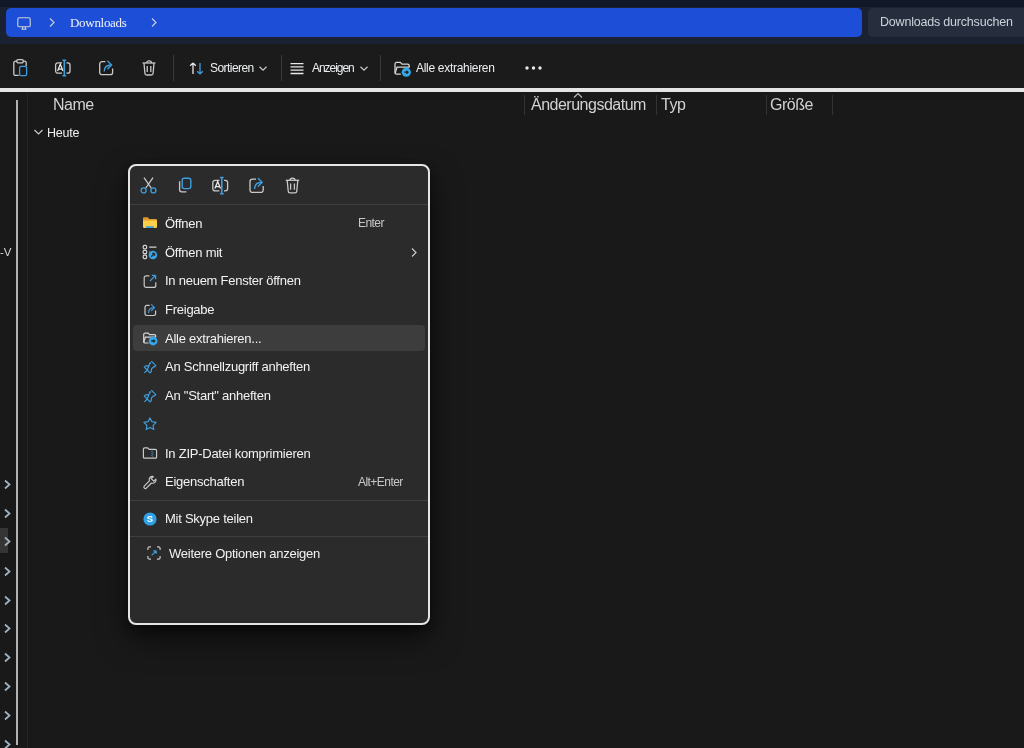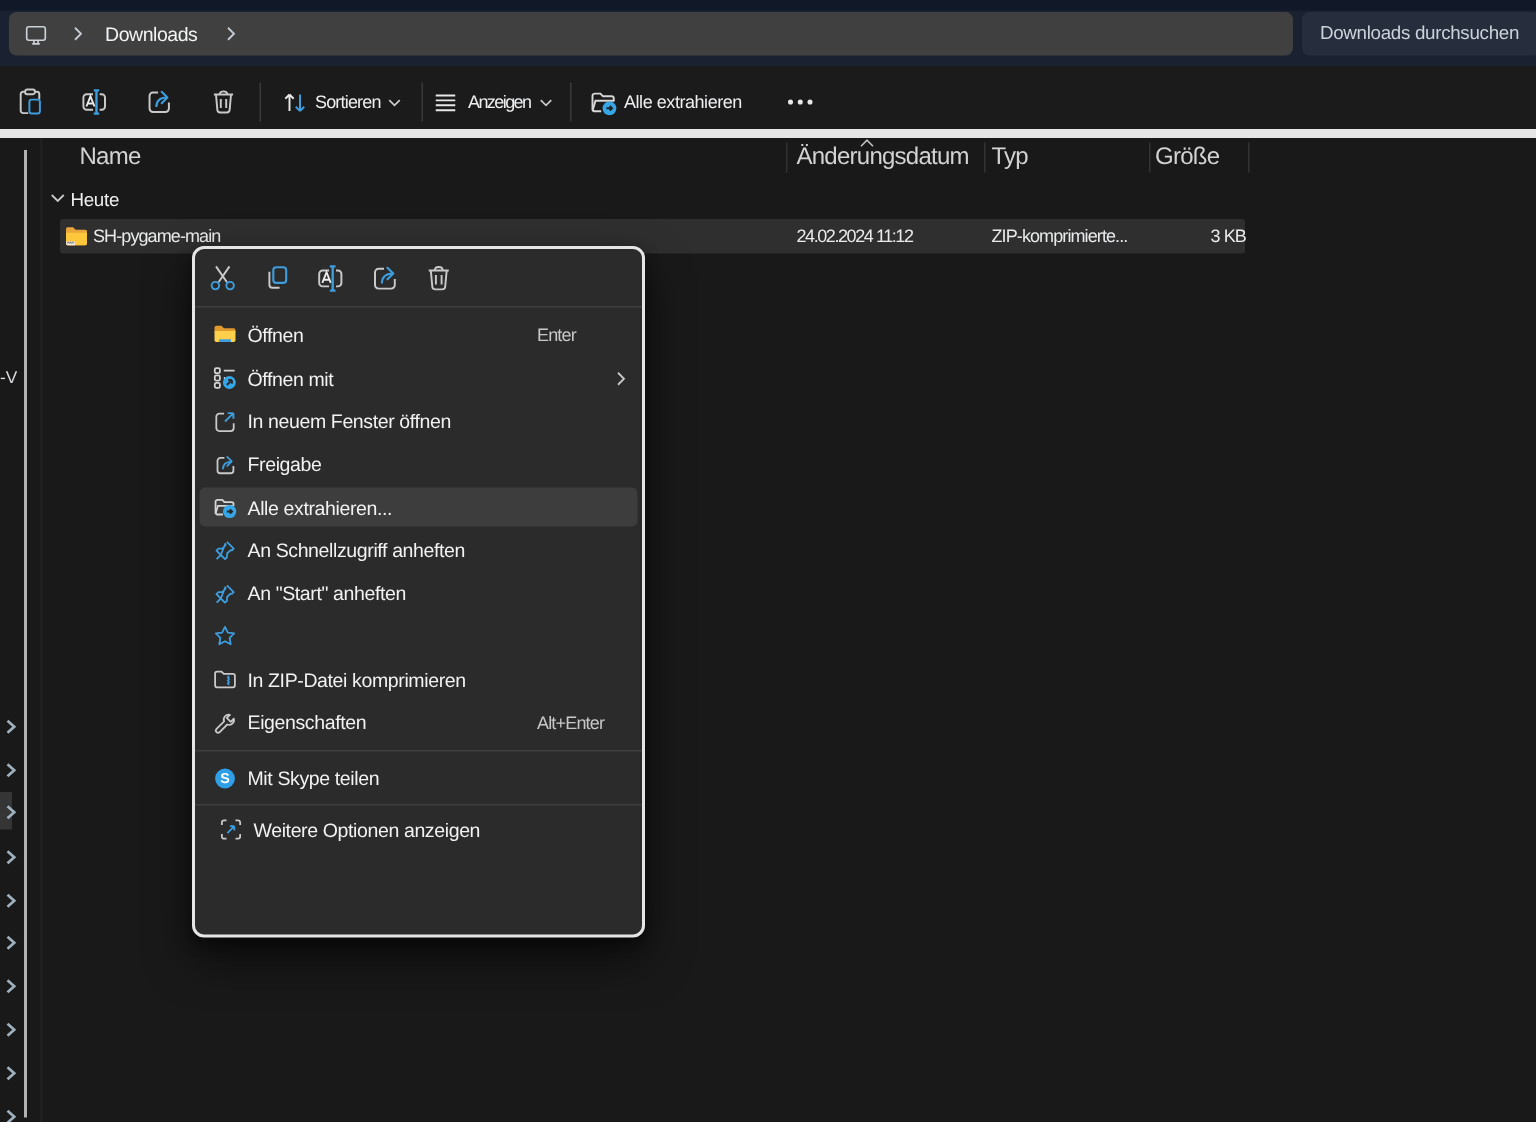--- a/index.html
+++ b/index.html
@@ -4,27 +4,27 @@
 <style>
   * { margin:0; padding:0; box-sizing:border-box; }
   html,body { width:1024px; height:748px; overflow:hidden; background:#191919; }
   body { font-family:"Liberation Sans", sans-serif; }
   #stage { position:absolute; left:0; top:0; width:1024px; height:748px; background:#191919; }
   .abs { position:absolute; }
 
   
   #toprow { position:absolute; left:0; top:0; width:1024px; height:44px; background:#1a2231; }
   #topstrip { position:absolute; left:0; top:0; width:1024px; height:7px; background:#111827; }
-  #addrbox { position:absolute; left:6px; top:8px; width:856px; height:29px; background:#404040; border-radius:5px; }
+  #addrbox { position:absolute; left:6px; top:8px; width:856px; height:29px; background:#1d4ed8; border-radius:5px;font-family:Liberation Serif, serif; }
   #searchbox { position:absolute; left:868px; top:8px; width:160px; height:29px; background:#262e3e; border-radius:5px; color:#ccd2d9; font-size:12.5px; letter-spacing:-0.2px; line-height:29px; padding-left:12px; }
 
   .crumbtxt { position:absolute; top:0; height:29px; line-height:29px; color:#f1f3f5; font-size:13px; letter-spacing:-0.3px; }
 
   
-  #toolbar { position:absolute; left:0; top:44px; width:1024px; height:48px; background:#1b1b1b; border-bottom:6px solid #e5e5e5; }
+  #toolbar { position:absolute; left:0; top:44px; width:1024px; height:48px; background:#1b1b1b; border-bottom:4px solid #e5e5e5; }
   .tbsep { position:absolute; top:11px; width:1px; height:26px; background:#3a3a3a; }
   .tblabel { position:absolute; top:0; height:48px; line-height:48px; color:#eceef0; font-size:12px; letter-spacing:-0.55px; }
 
   
   #navsb { position:absolute; left:16px; top:100px; width:1.5px; height:645px; background:#b2b2b2; }
   #paneline { position:absolute; left:27px; top:92px; width:1px; height:656px; background:#242424; }
   #navhl { position:absolute; left:0; top:528px; width:8px; height:25px; background:#353535; }
   .treechev { position:absolute; left:3px; }
   #vtxt { position:absolute; left:0; top:246px; color:#d8dbde; font-size:11.5px; }
 
@@ -180,32 +180,20 @@
   <div class="colsep" style="left:524px"></div>
   <div class="colsep" style="left:656px"></div>
   <div class="colsep" style="left:766px"></div>
   <div class="colsep" style="left:832px"></div>
 
   <svg class="abs" style="left:33px;top:128px" width="11" height="8" viewBox="0 0 11 8" fill="none" stroke="#c9c9c9" stroke-width="1.2">
       <path d="M1.5 2 5.5 6 9.5 2"></path>
     </svg>
   <div id="heute">Heute</div>
 
-  <div id="filerow">
-    <svg class="abs" style="left:3px;top:4px" width="16" height="15" viewBox="0 0 16 15" fill="none">
-      <path d="M1 2.6a1.1 1.1 0 0 1 1.1-1.1h3.6l1.7 1.6h6.5a1.1 1.1 0 0 1 1.1 1.1v8.2a1.1 1.1 0 0 1-1.1 1.1H2.1A1.1 1.1 0 0 1 1 12.4z" fill="#e9a63a"></path>
-      <path d="M1 5.2h14v7.2a1.1 1.1 0 0 1-1.1 1.1H2.1A1.1 1.1 0 0 1 1 12.4z" fill="#ffc73c"></path>
-      <path d="M1 11h6v2.5H2.1A1.1 1.1 0 0 1 1 12.4z" fill="#f3efe4"></path>
-      <path d="M1.6 12.2l.8-.8.8.8.8-.8.8.8.8-.8.8.8" stroke="#8a8a8a" stroke-width="0.7" fill="none"></path>
-    </svg>
-    <div class="rowtxt" style="left:22px">SH-pygame-main</div>
-    <div class="rowtxt" style="left:491px;letter-spacing:-0.95px">24.02.2024 11:12</div>
-    <div class="rowtxt" style="left:621px">ZIP-komprimierte...</div>
-    <div class="rowtxt" style="left:767px">3 KB</div>
-  </div>
 
   <div id="menu">
     <div id="iconrow">
 
       <svg class="abs" style="left:8px;top:9px" width="21" height="21" viewBox="0 0 21 21" fill="none">
         <path d="M6 2.6l7.2 10.4M15 2.6 7.8 13" stroke="#c9c9c9" stroke-width="1.3"></path>
         <circle cx="5.6" cy="15.4" r="2.5" stroke="#3e9ddd" stroke-width="1.3"></circle>
         <circle cx="15.4" cy="15.4" r="2.5" stroke="#3e9ddd" stroke-width="1.3"></circle>
         <path d="M7.8 13l-.6 1M13.2 13l.6 1" stroke="#3e9ddd" stroke-width="1.3"></path>
       </svg>

